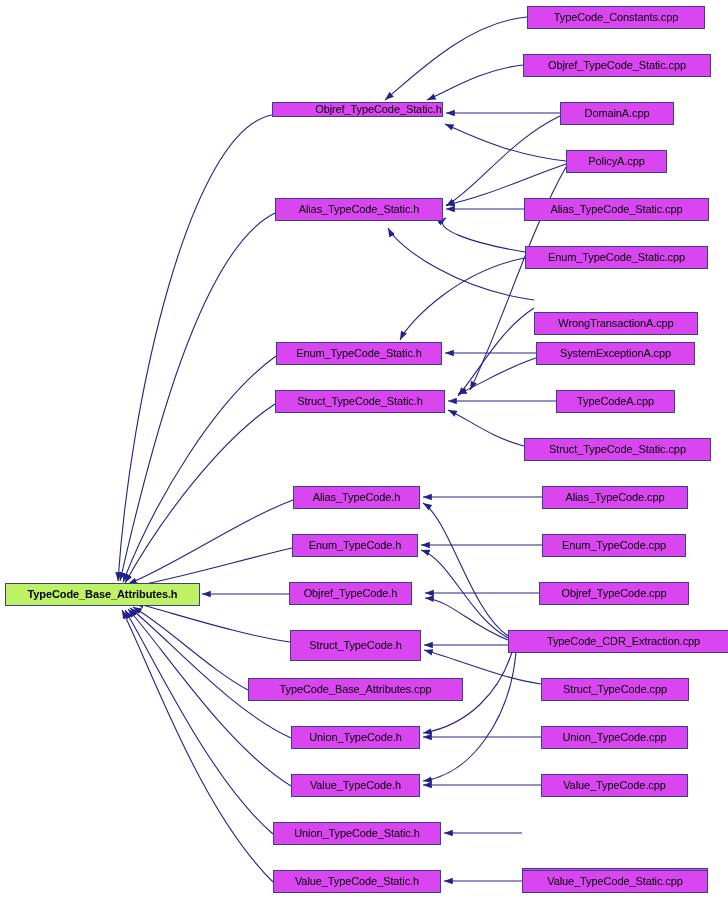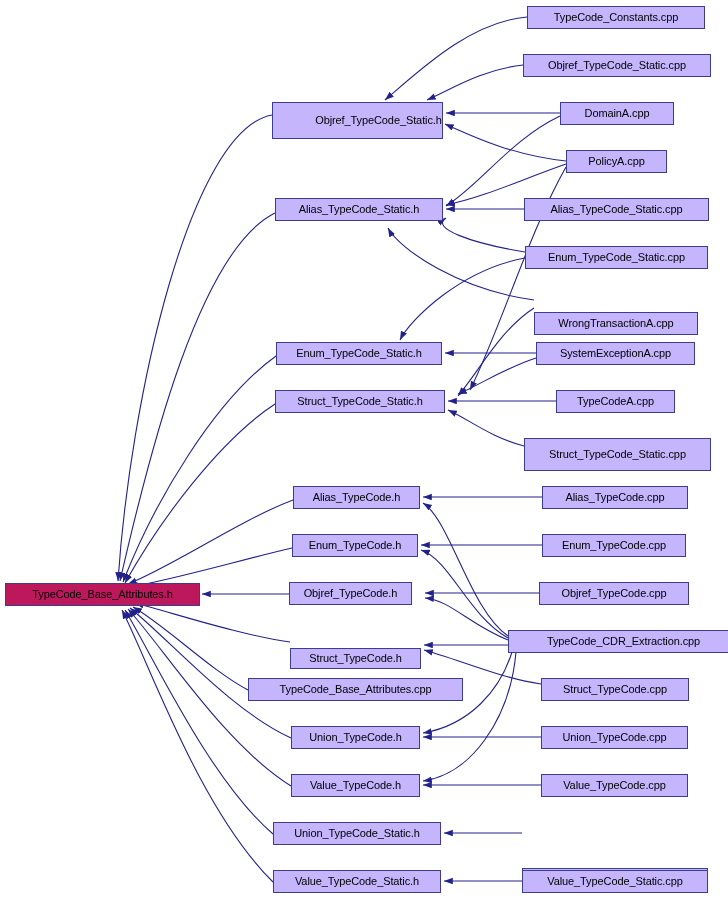--- a/index.html
+++ b/index.html
@@ -21,34 +21,35 @@
     position: absolute;
     left: 0;
     top: 0;
     width: 728px;
     height: 899px;
   }
   .node {
     position: absolute;
     box-sizing: border-box;
     border: 1px solid #3d3d8f;
-    background: #c4b5fd;
+    background: #d946ef;
     color: #000000;
     font-size: 11px;
     line-height: 1;
     display: flex;
     align-items: center;
     justify-content: center;
     white-space: nowrap;
     text-align: center;
     letter-spacing: -0.1px;
   }
   .node.root {
-    background: #be185d;
+    background: #bef264;
     border-color: #3d3d8f;
+    font-weight: bold;
   }
 </style>
 </head>
 <body>
 
 <div id="diagram">
   <svg id="edges" viewBox="0 0 728 899" xmlns="http://www.w3.org/2000/svg">
     <defs>
       <marker id="arrow" markerWidth="9" markerHeight="9" refX="8" refY="3" orient="auto" markerUnits="strokeWidth">
         <path d="M0,0 L8,3 L0,6 z" fill="#22228a"></path>
@@ -103,21 +104,21 @@
   <div id="nodes">
       <div class="node root" style="left: 5px; top: 583px; width: 195px; height: 23px;">
         <span>TypeCode_Base_Attributes.h</span>
       </div>
       <div class="node" style="left: 527px; top: 6px; width: 178px; height: 23px;">
         <span>TypeCode_Constants.cpp</span>
       </div>
       <div class="node" style="left: 523px; top: 54px; width: 188px; height: 23px;">
         <span>Objref_TypeCode_Static.cpp</span>
       </div>
-      <div class="node" style="left: 272px; top: 102px; width: 171px; height: 37px; padding-left: 42px;">
+      <div class="node" style="left: 272px; top: 102px; width: 171px; height: 15px; padding-left: 42px;">
         <span>Objref_TypeCode_Static.h</span>
       </div>
       <div class="node" style="left: 560px; top: 102px; width: 114px; height: 23px;">
         <span>DomainA.cpp</span>
       </div>
       <div class="node" style="left: 566px; top: 150px; width: 101px; height: 23px;">
         <span>PolicyA.cpp</span>
       </div>
       <div class="node" style="left: 275px; top: 198px; width: 168px; height: 23px;">
         <span>Alias_TypeCode_Static.h</span>
@@ -136,42 +137,42 @@
       </div>
       <div class="node" style="left: 536px; top: 342px; width: 159px; height: 23px;">
         <span>SystemExceptionA.cpp</span>
       </div>
       <div class="node" style="left: 275px; top: 390px; width: 170px; height: 23px;">
         <span>Struct_TypeCode_Static.h</span>
       </div>
       <div class="node" style="left: 556px; top: 390px; width: 119px; height: 23px;">
         <span>TypeCodeA.cpp</span>
       </div>
-      <div class="node" style="left: 524px; top: 438px; width: 187px; height: 33px;">
+      <div class="node" style="left: 524px; top: 438px; width: 187px; height: 23px;">
         <span>Struct_TypeCode_Static.cpp</span>
       </div>
       <div class="node" style="left: 293px; top: 486px; width: 127px; height: 23px;">
         <span>Alias_TypeCode.h</span>
       </div>
       <div class="node" style="left: 542px; top: 486px; width: 146px; height: 23px;">
         <span>Alias_TypeCode.cpp</span>
       </div>
       <div class="node" style="left: 292px; top: 534px; width: 126px; height: 23px;">
         <span>Enum_TypeCode.h</span>
       </div>
       <div class="node" style="left: 542px; top: 534px; width: 144px; height: 23px;">
         <span>Enum_TypeCode.cpp</span>
       </div>
       <div class="node" style="left: 289px; top: 582px; width: 123px; height: 23px;">
         <span>Objref_TypeCode.h</span>
       </div>
       <div class="node" style="left: 539px; top: 582px; width: 150px; height: 23px;">
         <span>Objref_TypeCode.cpp</span>
       </div>
-      <div class="node" style="left: 290px; top: 648px; width: 131px; height: 21px;">
+      <div class="node" style="left: 290px; top: 630px; width: 131px; height: 31px;">
         <span>Struct_TypeCode.h</span>
       </div>
       <div class="node" style="left: 508px; top: 630px; width: 231px; height: 23px;">
         <span>TypeCode_CDR_Extraction.cpp</span>
       </div>
       <div class="node" style="left: 248px; top: 678px; width: 215px; height: 23px; justify-content: center;">
         <span>TypeCode_Base_Attributes.cpp</span>
       </div>
       <div class="node" style="left: 541px; top: 678px; width: 148px; height: 23px;">
         <span>Struct_TypeCode.cpp</span>

